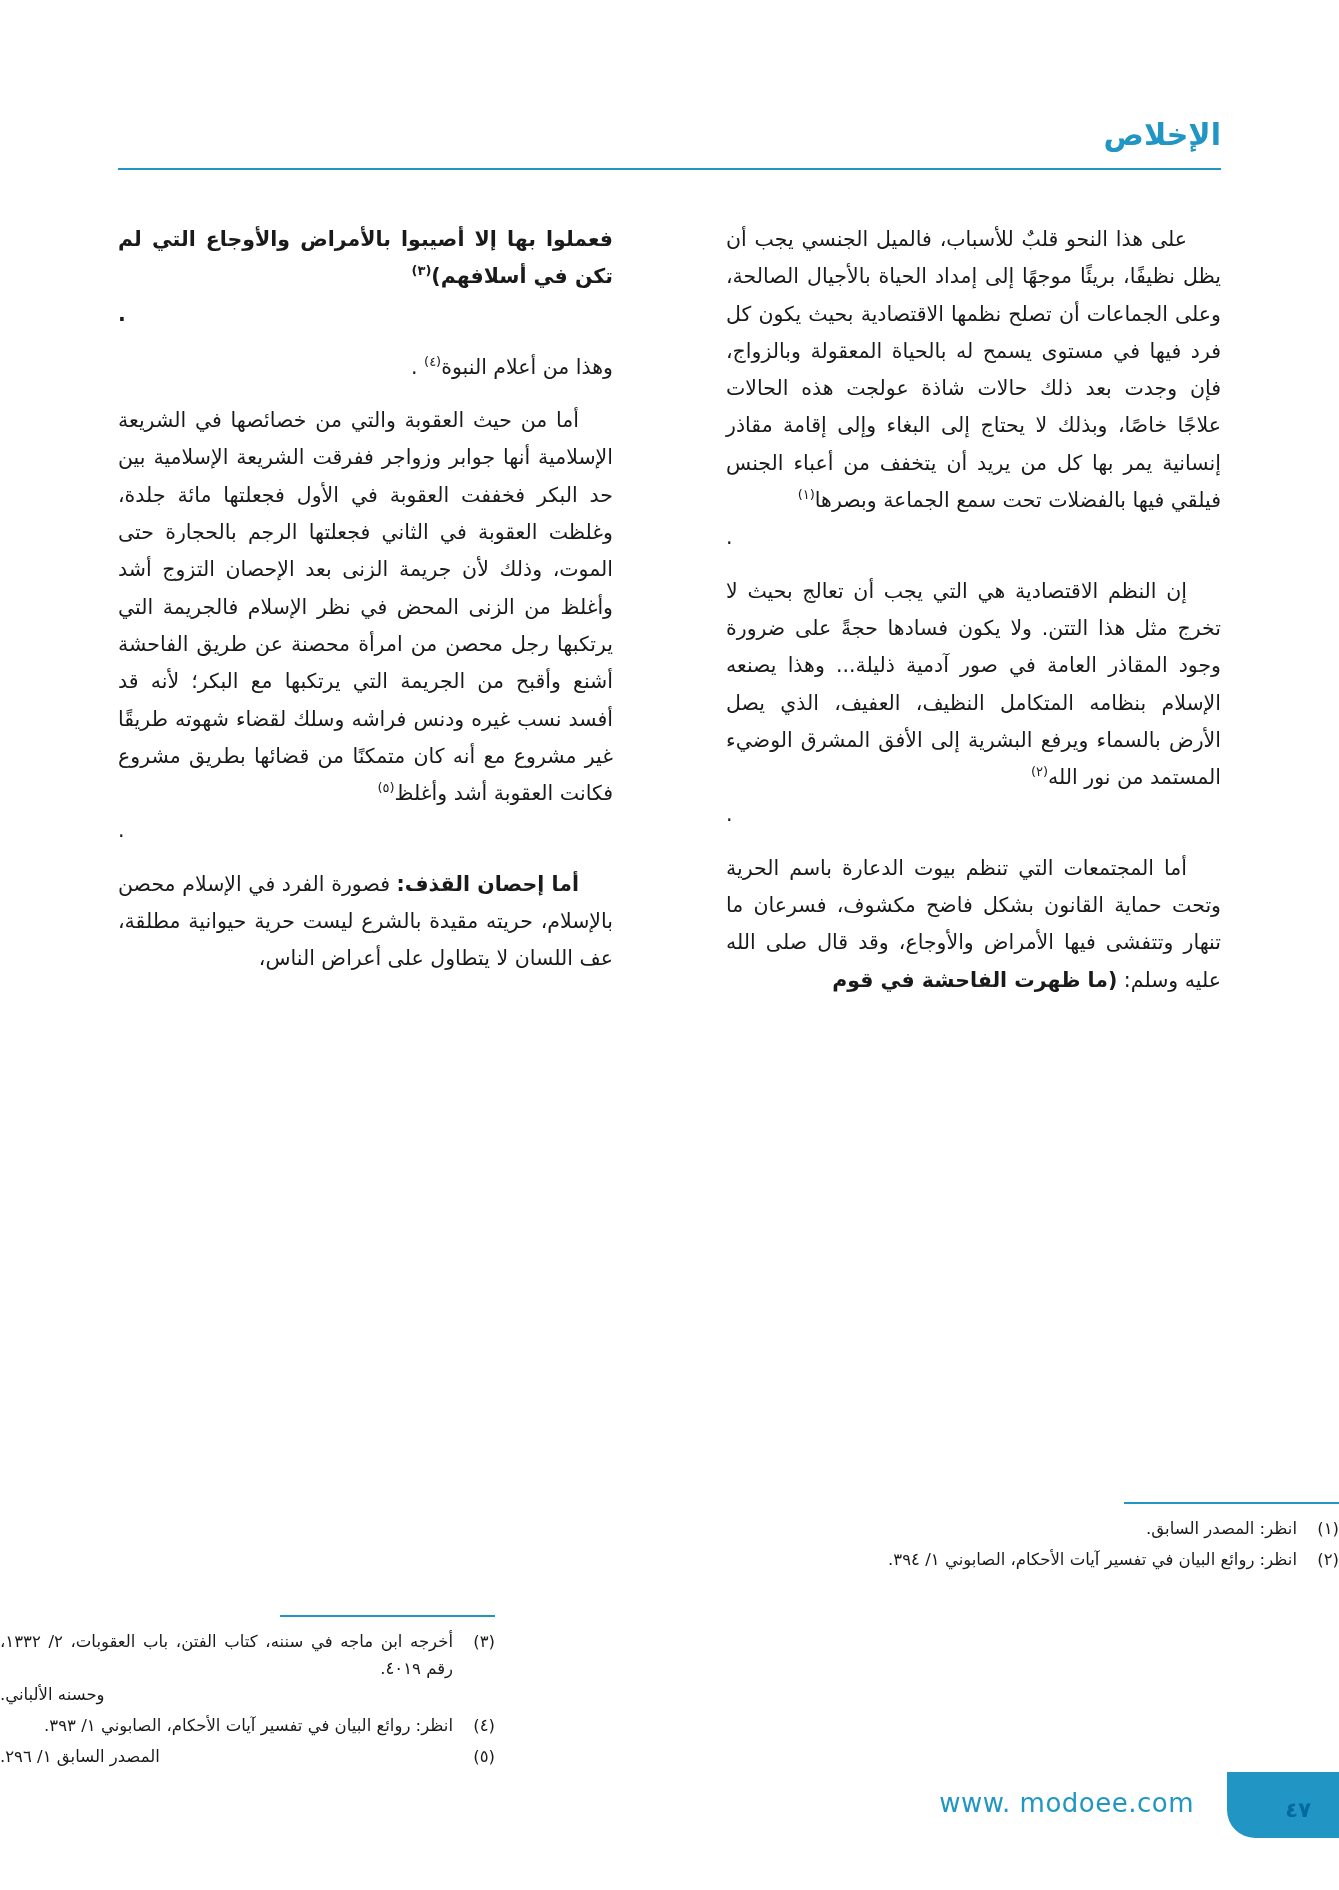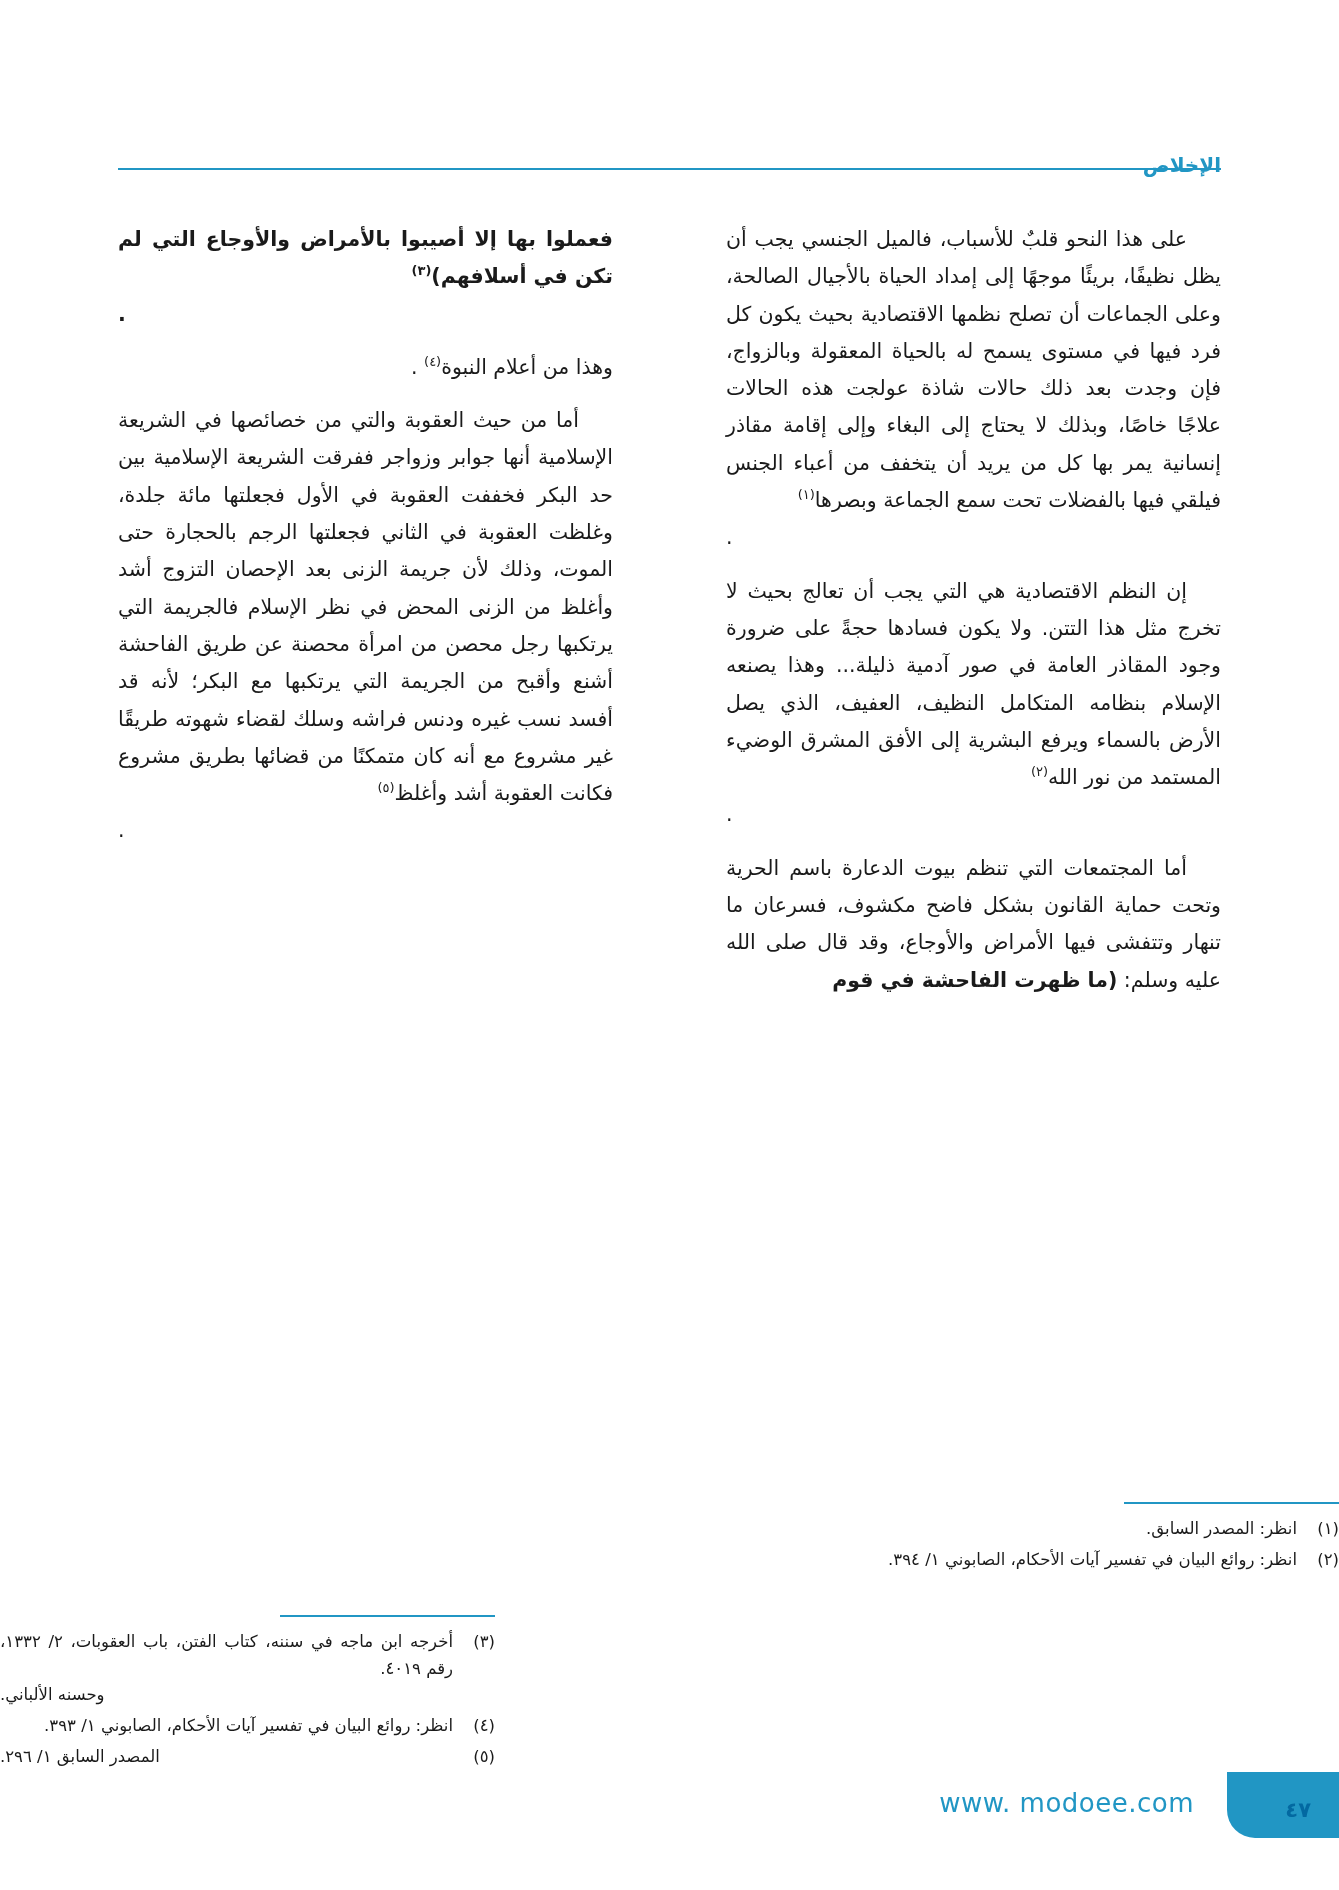--- a/index.html
+++ b/index.html
@@ -22,26 +22,25 @@
     position: absolute;
     top: 118px;
     right: 118px;
     left: 118px;
     height: 52px;
   }
   .header-title {
     position: absolute;
     right: 0;
     top: 0;
-    font-size: 20px;
+    font-size: 30px;
     color: #2196c4;
     font-weight: bold;
     letter-spacing: 0px;
     line-height: 1.1;
-    margin-top: 36px;
   }
   .header-rule {
     position: absolute;
     right: 0;
     left: 0;
     bottom: 0;
     height: 2px;
     background: #2196c4;
   }
 
@@ -177,20 +176,21 @@
     </div>
 
     <div class="col col-left">
 
       <p class="body-text bold"><span>فعملوا بها إلا أصيبوا بالأمراض والأوجاع التي لم تكن في أسلافهم)</span><sup class="fn">(٣)</sup><span class="rtl-end"> .</span></p>
 
       <p class="body-text" style="text-align:right;"><span>وهذا من أعلام النبوة</span><sup class="fn">(٤)</sup><span> .</span></p>
 
       <p class="body-text indent"><span>أما من حيث العقوبة والتي من خصائصها في الشريعة الإسلامية أنها جوابر وزواجر ففرقت الشريعة الإسلامية بين حد البكر فخففت العقوبة في الأول فجعلتها مائة جلدة، وغلظت العقوبة في الثاني فجعلتها الرجم بالحجارة حتى الموت، وذلك لأن جريمة الزنى بعد الإحصان التزوج أشد وأغلظ من الزنى المحض في نظر الإسلام فالجريمة التي يرتكبها رجل محصن من امرأة محصنة عن طريق الفاحشة أشنع وأقبح من الجريمة التي يرتكبها مع البكر؛ لأنه قد أفسد نسب غيره ودنس فراشه وسلك لقضاء شهوته طريقًا غير مشروع مع أنه كان متمكنًا من قضائها بطريق مشروع فكانت العقوبة أشد وأغلظ</span><sup class="fn">(٥)</sup><span class="rtl-end"> .</span></p>
 
+      <p class="body-text indent"><span class="bold">أما إحصان القذف:</span><span> فصورة الفرد في الإسلام محصن بالإسلام، حريته مقيدة بالشرع ليست حرية حيوانية مطلقة، عف اللسان لا يتطاول على أعراض الناس،</span></p>
 
     </div>
   </div>
 
   <div class="footnotes right-col">
     <div class="fn-rule"></div>
 
     <div class="fn-row">
       <span class="fn-num">(١)</span>
       <span class="fn-txt">انظر: المصدر السابق.</span>

